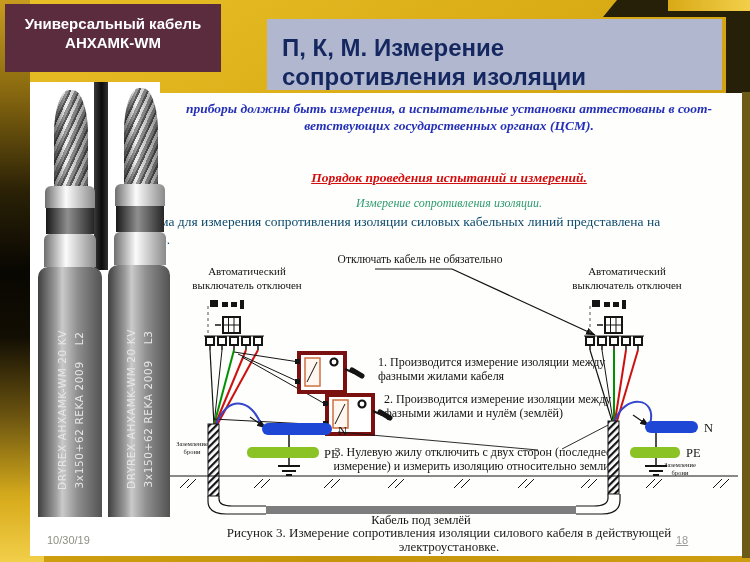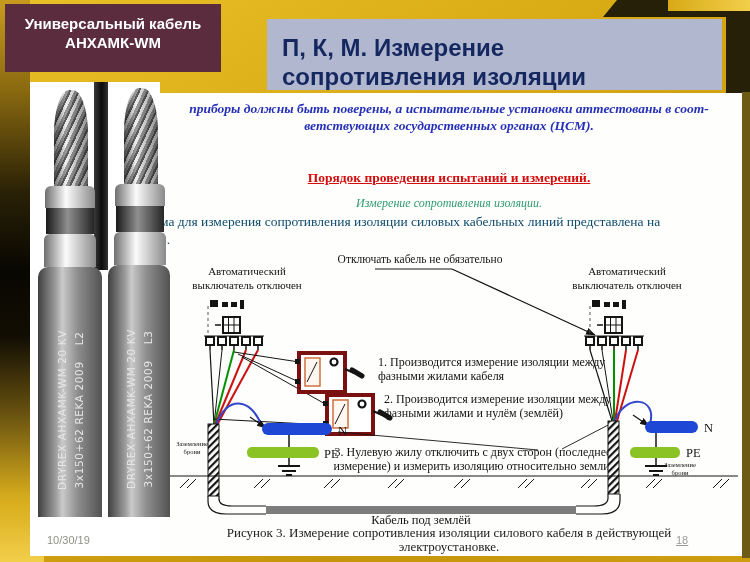--- a/index.html
+++ b/index.html
@@ -29,21 +29,21 @@
   .header-bar{left:267px;top:19px;width:455px;height:71px;background:#b2b7d0;
     color:#14285f;font-family:"Liberation Sans",sans-serif;font-weight:bold;
     font-size:24px;line-height:29px;padding:14px 0 0 15px;box-sizing:border-box;}
 
   
   .content-panel{left:156px;top:93px;width:586px;height:463px;background:#fefefc;}
 
   .intro{left:160px;top:100px;width:578px;text-align:center;
     font-style:italic;font-weight:bold;font-size:13.5px;line-height:17px;color:#2530b8;white-space:nowrap;}
   .sec-heading{left:160px;top:170px;width:578px;text-align:center;
-    font-weight:bold;font-size:13.5px;color:#d40d0d;}
+    font-style:italic;font-weight:bold;font-size:13.5px;color:#d40d0d;}
   .sec-heading span{text-decoration:underline;}
   .sub-heading{left:160px;top:196px;width:578px;text-align:center;
     font-style:italic;font-size:12px;color:#2e9b70;}
   .body-text{left:160px;top:213px;width:578px;font-size:13.5px;line-height:18px;color:#0c4a6e;white-space:nowrap;}
   .fig-caption{left:160px;top:526px;width:578px;text-align:center;font-size:13px;line-height:14px;color:#1a1a1a;}
   .footer-date{left:47px;top:534px;font-family:"Liberation Sans",sans-serif;font-size:11px;color:#8f8f85;}
   .page-number{left:676px;top:534px;font-family:"Liberation Sans",sans-serif;font-size:11px;color:#9a9a9a;text-decoration:underline;}
 
   
   .photo{left:30px;top:82px;width:130px;height:474px;background:#ffffff;}
@@ -89,21 +89,21 @@
 </div>
 
 <div class="abs header-bar">
   <div>П, К, М. Измерение</div>
   <div>сопротивления изоляции</div>
 </div>
 
 <div class="abs content-panel"></div>
 
 <div class="abs intro">
-  <div>приборы должны быть поверены, а испытательные установки аттестованы в соот-</div>
+  <div>приборы должны быть измерения, а испытательные установки аттестованы в соот-</div>
   <div>ветствующих государственных органах (ЦСМ).</div>
 </div>
 
 <div class="abs sec-heading">
   <span>Порядок проведения испытаний и измерений.</span>
 </div>
 
 <div class="abs sub-heading">Измерение сопротивления изоляции.</div>
 
 <div class="abs body-text">

